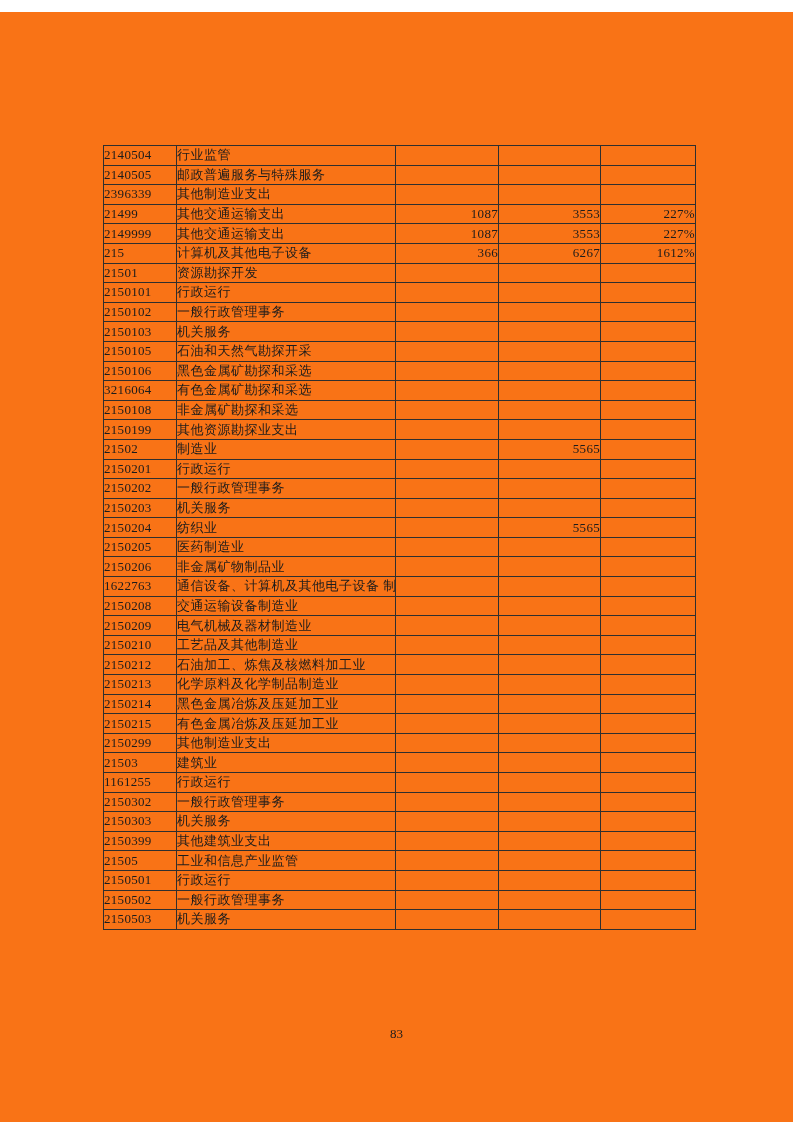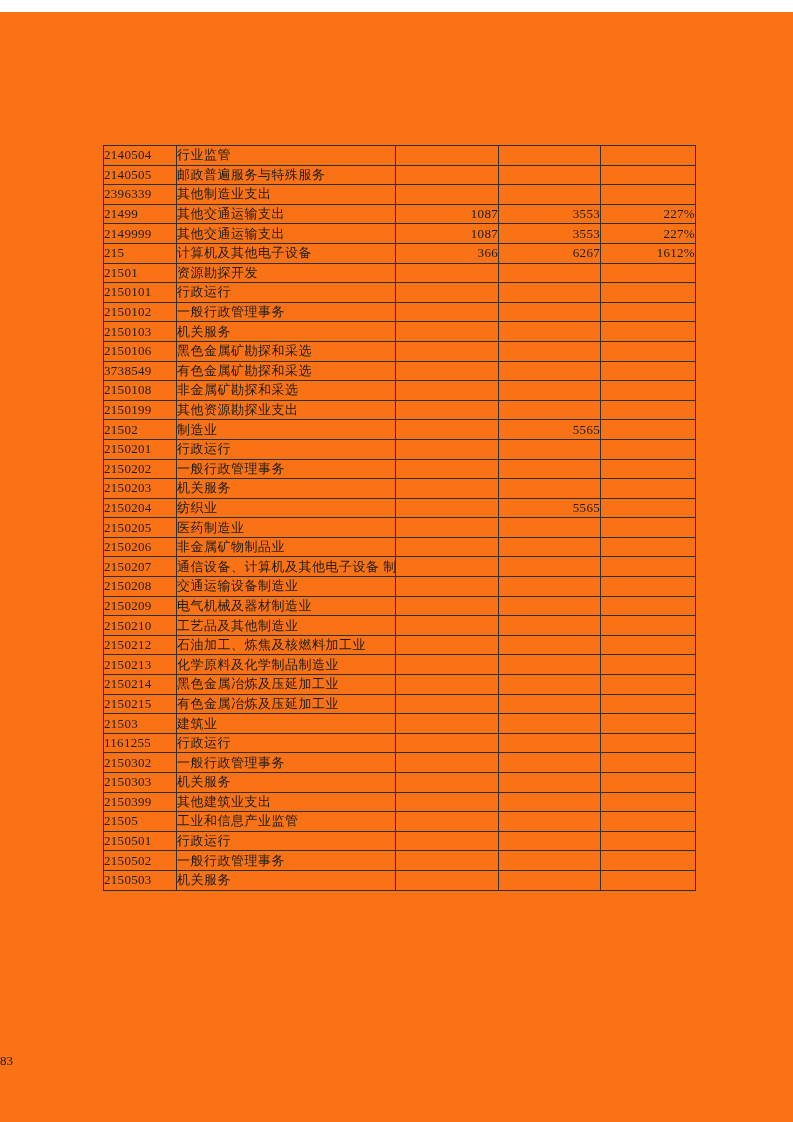--- a/index.html
+++ b/index.html
@@ -53,23 +53,23 @@
   td.cell-num {
     text-align: right;
     padding-right: 8px;
     letter-spacing: 0.3px;
   }
   .page-number {
     position: absolute;
     top: 1014px;
     left: 0;
     width: 100%;
+    text-align: center;
     font-size: 13px;
     color: #1c1c1c;
-    margin-top: 27px;
   }
 </style>
 </head>
 <body>
 
 <div class="page">
 
   <table class="budget-table">
     <colgroup>
       <col style="width:73px">
@@ -143,28 +143,35 @@
           <td class="cell-num"></td>
         </tr>
         <tr>
           <td class="cell-code">2150103</td>
           <td class="cell-name">机关服务</td>
           <td class="cell-num"></td>
           <td class="cell-num"></td>
           <td class="cell-num"></td>
         </tr>
         <tr>
+          <td class="cell-code">2150105</td>
+          <td class="cell-name">石油和天然气勘探开采</td>
+          <td class="cell-num"></td>
+          <td class="cell-num"></td>
+          <td class="cell-num"></td>
+        </tr>
+        <tr>
           <td class="cell-code">2150106</td>
           <td class="cell-name">黑色金属矿勘探和采选</td>
           <td class="cell-num"></td>
           <td class="cell-num"></td>
           <td class="cell-num"></td>
         </tr>
         <tr>
-          <td class="cell-code">3738549</td>
+          <td class="cell-code">3216064</td>
           <td class="cell-name">有色金属矿勘探和采选</td>
           <td class="cell-num"></td>
           <td class="cell-num"></td>
           <td class="cell-num"></td>
         </tr>
         <tr>
           <td class="cell-code">2150108</td>
           <td class="cell-name">非金属矿勘探和采选</td>
           <td class="cell-num"></td>
           <td class="cell-num"></td>
@@ -220,21 +227,21 @@
           <td class="cell-num"></td>
         </tr>
         <tr>
           <td class="cell-code">2150206</td>
           <td class="cell-name">非金属矿物制品业</td>
           <td class="cell-num"></td>
           <td class="cell-num"></td>
           <td class="cell-num"></td>
         </tr>
         <tr>
-          <td class="cell-code">2150207</td>
+          <td class="cell-code">1622763</td>
           <td class="cell-name">通信设备、计算机及其他电子设备
 制造业</td>
           <td class="cell-num"></td>
           <td class="cell-num"></td>
           <td class="cell-num"></td>
         </tr>
         <tr>
           <td class="cell-code">2150208</td>
           <td class="cell-name">交通运输设备制造业</td>
           <td class="cell-num"></td>
@@ -277,20 +284,27 @@
           <td class="cell-num"></td>
         </tr>
         <tr>
           <td class="cell-code">2150215</td>
           <td class="cell-name">有色金属冶炼及压延加工业</td>
           <td class="cell-num"></td>
           <td class="cell-num"></td>
           <td class="cell-num"></td>
         </tr>
         <tr>
+          <td class="cell-code">2150299</td>
+          <td class="cell-name">其他制造业支出</td>
+          <td class="cell-num"></td>
+          <td class="cell-num"></td>
+          <td class="cell-num"></td>
+        </tr>
+        <tr>
           <td class="cell-code">21503</td>
           <td class="cell-name">建筑业</td>
           <td class="cell-num"></td>
           <td class="cell-num"></td>
           <td class="cell-num"></td>
         </tr>
         <tr>
           <td class="cell-code">1161255</td>
           <td class="cell-name">行政运行</td>
           <td class="cell-num"></td>

